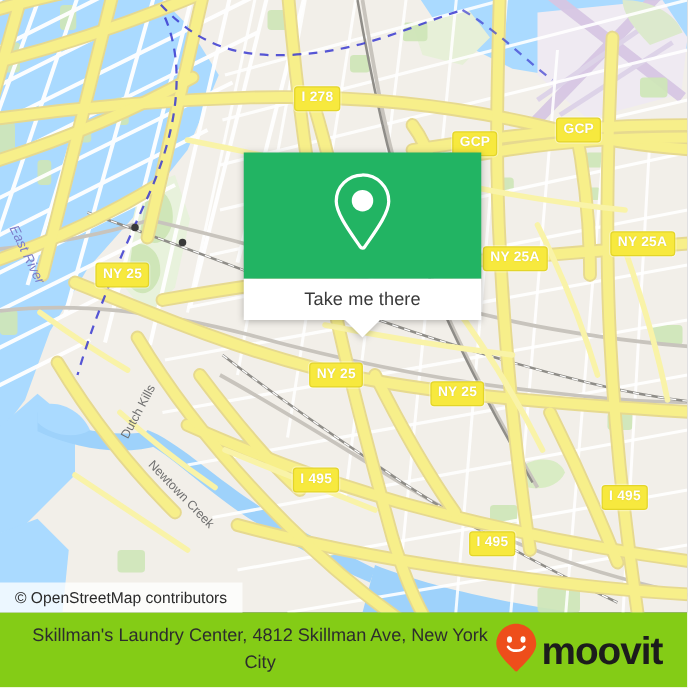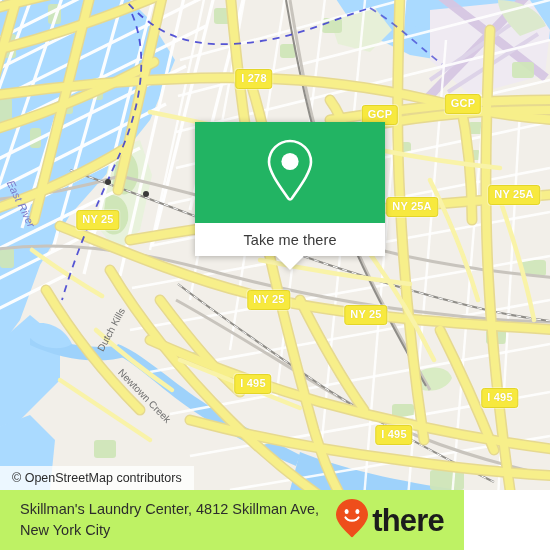--- a/index.html
+++ b/index.html
@@ -129,28 +129,29 @@
     font-family: "Liberation Sans", sans-serif;
     font-size: 12.5px;
     color: #2b2b2b;
   }
 
   
   #footer {
     position: absolute;
     left: 0;
     top: 490px;
-    width: 464px;
+    width: 550px;
     height: 60px;
-    background: #bef264;
+    background: #84cc16;
     display: flex;
     align-items: center;
     justify-content: space-between;
     padding: 0 20px;
     box-sizing: border-box;
+    text-align: center;
   }
   #footer-title {
     font-family: "Liberation Sans", sans-serif;
     font-size: 14.5px;
     color: #2d2d2d;
     line-height: 1.42;
     max-width: 390px;
   }
   #brand {
     display: flex;
@@ -455,17 +456,17 @@
     <div id="brand">
       <span>
         <svg width="34" height="40" viewBox="0 0 34 40" aria-hidden="true">
           <path d="M17 1 C8.2 1 1 8.2 1 17 C1 25.4 12.5 34.6 15.8 38.6 C16.4 39.4 17.6 39.4 18.2 38.6
                    C21.5 34.6 33 25.4 33 17 C33 8.2 25.8 1 17 1 Z" fill="#ee4e1b"></path>
           <ellipse cx="11.6" cy="13.5" rx="2" ry="2.6" fill="#ffffff"></ellipse>
           <ellipse cx="22.4" cy="13.5" rx="2" ry="2.6" fill="#ffffff"></ellipse>
           <path d="M10.5 19.5 C13 23.6 21 23.6 23.5 19.5" fill="none" stroke="#ffffff" stroke-width="2.2" stroke-linecap="round"></path>
         </svg>
       </span>
-      <span id="brand-wordmark">there</span>
+      <span id="brand-wordmark">moovit</span>
     </div>
   </div>
 
 </div>
 
 </body></html>

